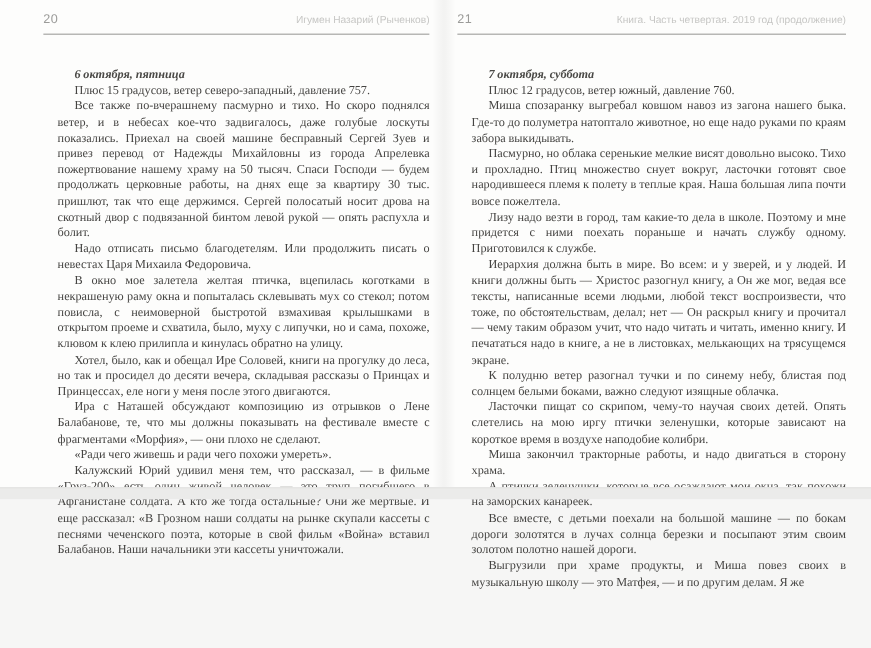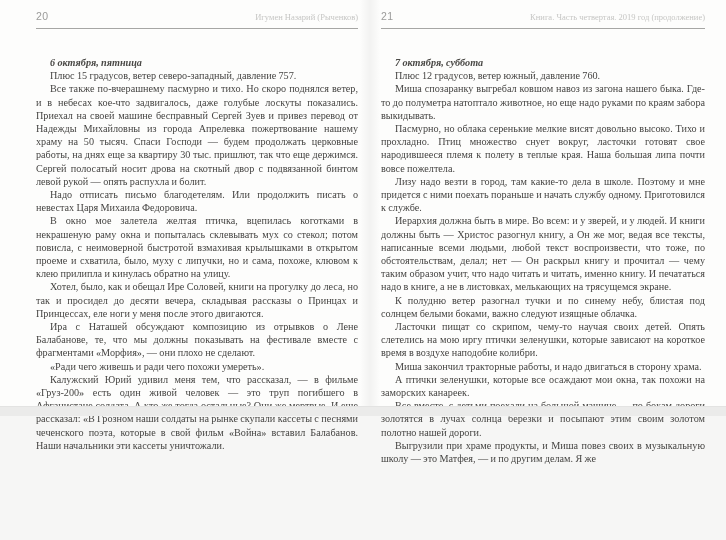--- a/index.html
+++ b/index.html
@@ -39,33 +39,34 @@
     padding-bottom: 6px;
     border-bottom: 1px solid #a6a6a4;
   }
   .pagenum {
     font-family: "Liberation Sans", sans-serif;
     font-size: 10.5px;
     color: #9b9b99;
     letter-spacing: 0.5px;
   }
   .running {
-    font-family: Liberation Serif, serif;
+    font-family: Liberation Sans, sans-serif;
     font-size: 8.5px;
     color: #c6c6c4;
     filter: blur(0.3px);
     white-space: nowrap;
     overflow: hidden;
   }
   .pagebody {
     margin-top: 27px;
     font-size: 10.2px;
     line-height: 13.2px;
     color: #454442;
     text-rendering: optimizeLegibility;
+    margin-left: 12px;
   }
   .pagebody p {
     margin: 0;
     text-indent: 14px;
     text-align: justify;
     hyphens: auto;
     -webkit-hyphens: auto;
     word-spacing: -0.2px;
   }
   .date-heading {

